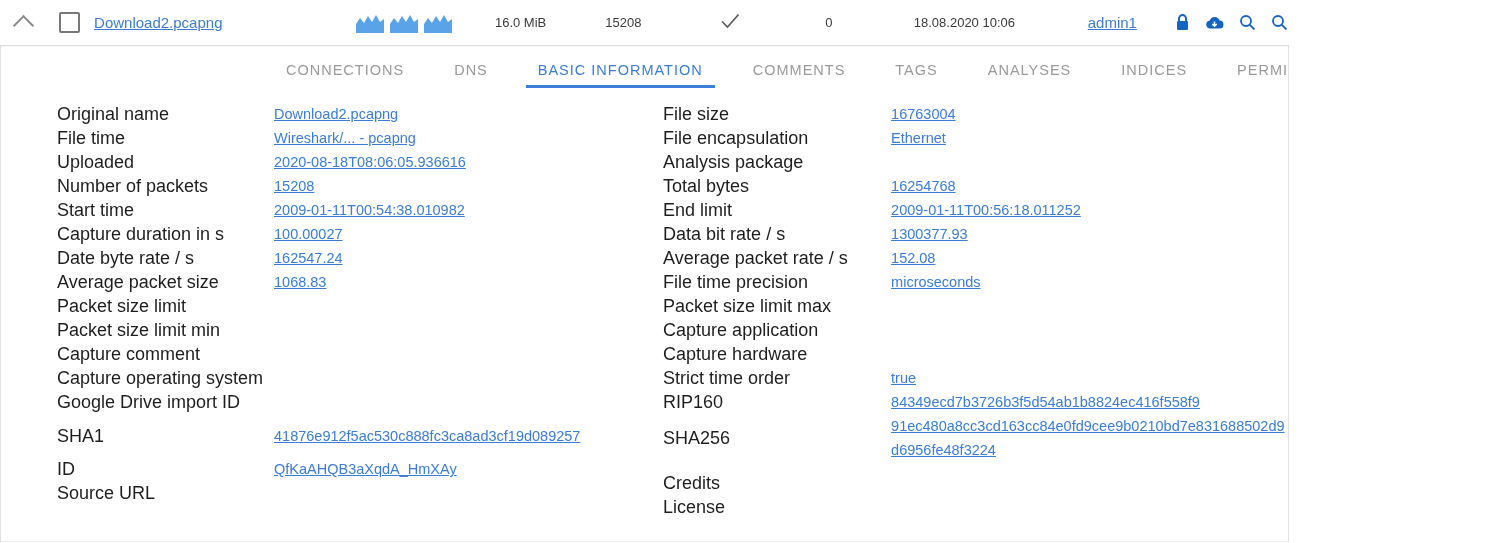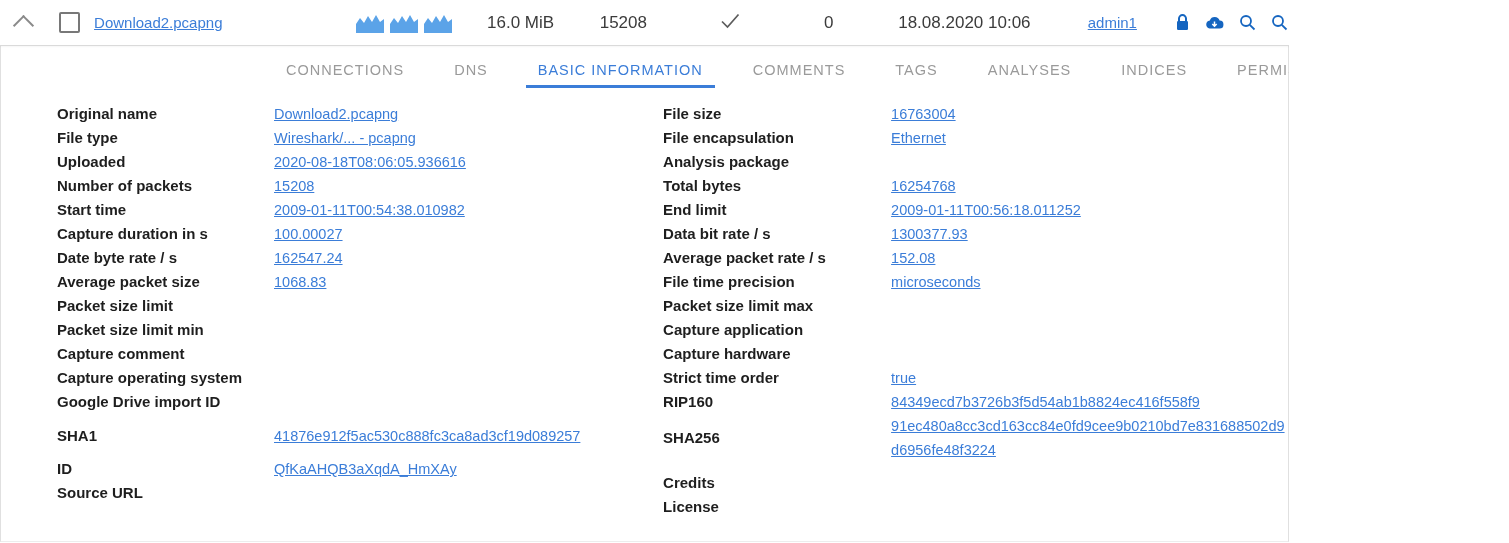--- a/index.html
+++ b/index.html
@@ -70,21 +70,21 @@
     background: #fff;
     cursor: pointer;
   }
   .link {
     color: #3b7dd8;
     text-decoration: underline;
     cursor: pointer;
     font-size: 14.5px;
   }
   .toprow .link { font-size: 15px; }
-  .plaintext { font-size: 17px; color: #3b3b3b; }
+  .plaintext { font-size: 13px; color: #3b3b3b; }
 
   .sparkline { display: flex; align-items: flex-end; gap: 6px; height: 20px; }
   .tickmark { display: inline-block; }
 
   .iconbtn { cursor: pointer; display: inline-flex; align-items: center; }
 
   
   .panel {
     border-left: 1px solid #e0e0e0;
     border-right: 1px solid #e0e0e0;
@@ -130,22 +130,22 @@
     box-sizing: border-box;
   }
   .col.right { padding-left: 56px; width: 799px; }
 
   .row {
     display: flex;
     align-items: flex-start;
     min-height: 24px;
   }
   .row .lbl {
-    font-size: 15px;
-    font-weight: bold;
+    font-size: 18px;
+    font-weight: normal;
     color: #1e1e1e;
     width: 217px;
     flex: 0 0 217px;
     line-height: 24px;
     white-space: nowrap;
   }
   .col.right .row .lbl { width: 228px; flex: 0 0 228px; }
   .row .val {
     font-size: 14.5px;
     line-height: 24px;
@@ -260,21 +260,21 @@
     </div>
 
     <div class="content">
 
       <div class="col left">
         <div class="row">
           <span class="lbl">Original name</span>
           <span class="val"><span class="link">Download2.pcapng</span></span>
         </div>
         <div class="row">
-          <span class="lbl">File type</span>
+          <span class="lbl">File time</span>
           <span class="val"><span class="link">Wireshark/... - pcapng</span></span>
         </div>
         <div class="row">
           <span class="lbl">Uploaded</span>
           <span class="val"><span class="link">2020-08-18T08:06:05.936616</span></span>
         </div>
         <div class="row">
           <span class="lbl">Number of packets</span>
           <span class="val"><span class="link">15208</span></span>
         </div>

